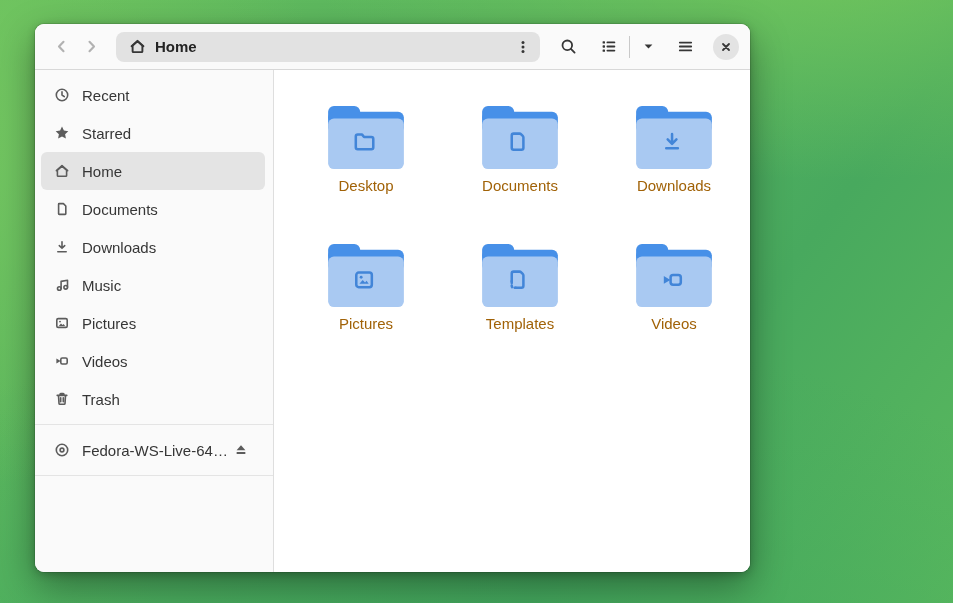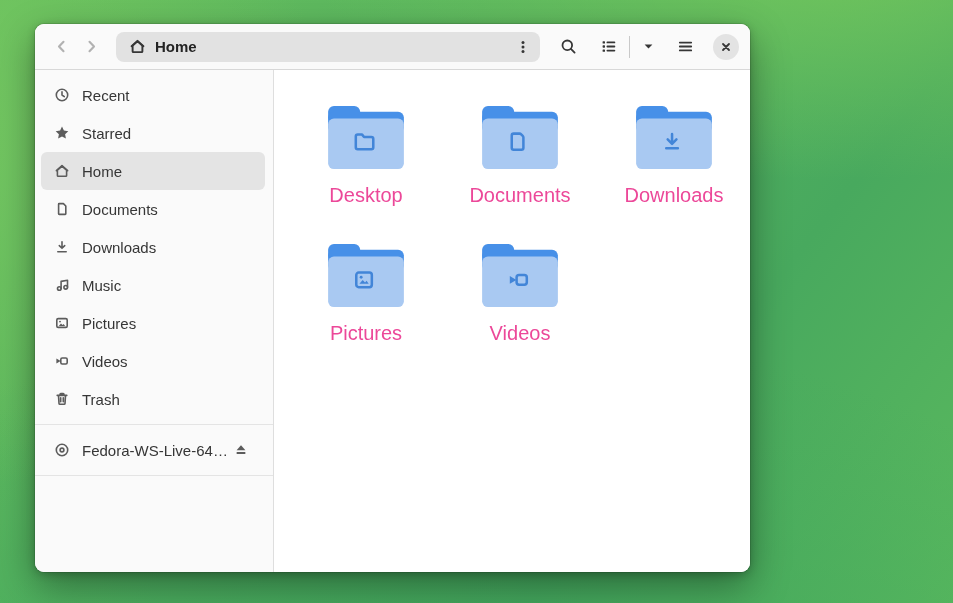--- a/index.html
+++ b/index.html
@@ -60,21 +60,21 @@
   .side-row .row-spacer { flex:1 1 auto; }
   .side-sep { height:1px; background:#e4e4e4; margin:6px 0; }
   .content {
     flex:1 1 auto; background:#ffffff; border-radius:0 0 9px 0;
     padding:34px 0 0 15px; overflow:hidden;
   }
   .grid {
     display:grid; grid-template-columns:repeat(4,154px); grid-auto-rows:101px; row-gap:37px;
   }
   .tile { display:flex; flex-direction:column; align-items:center; cursor:pointer; }
-  .tile .f-label { margin-top:12px; font-size:20px; color:#ec4899; }
+  .tile .f-label { margin-top:5px; font-size:15px; color:#a16207; }
   
   .tb { stroke:#363636; fill:none; stroke-width:1.8; stroke-linecap:round; stroke-linejoin:round; }
   .tb-fill { fill:#363636; }
   .dim { stroke:#b2b2b2; fill:none; stroke-width:2.1; stroke-linecap:round; stroke-linejoin:round; }
   .si { stroke:#5c5c5c; fill:none; stroke-width:1.6; stroke-linecap:round; stroke-linejoin:round; }
   .si-fill { fill:#5c5c5c; stroke:none; }
   .gly { stroke:#4285d8; fill:none; stroke-width:2.6; stroke-linecap:round; stroke-linejoin:round; }
   .gly-fill { fill:#4285d8; stroke:none; }
 </style>
 </head>
@@ -354,20 +354,34 @@
                 <rect class="gly" x="4" y="4.5" width="16" height="15" rx="2.5"></rect>
                 <circle class="gly-fill" cx="9" cy="9.3" r="1.5"></circle>
                 <path class="gly-fill" d="M7.2 16 L10.6 12.2 L13 14.8 L14.6 13 L16.8 16 Z"></path>
               </g>
             </svg>
           </span>
           <span class="f-label">Pictures</span>
         </div>
 
 
+        <div class="tile">
+          <span>
+            <svg width="82" height="68" viewBox="0 0 84 70">
+              <rect x="3" y="2" width="33" height="18" rx="6" fill="#4790e8"></rect>
+              <rect x="3" y="8" width="78" height="22" rx="6" fill="#4790e8"></rect>
+              <rect x="3" y="15" width="78" height="52" rx="6" fill="#a9c9f2"></rect>
+              <g transform="translate(28,27)">
+                <path class="gly" d="M5.5 13.5 V5.5 q0 -2 2 -2 h6 q1 0 1.7 .7 l1.6 1.6 q.7 .7 .7 1.7 V18 q0 2 -2 2 H9.5"></path>
+                <path class="gly" stroke-dasharray="1.6 2.6" d="M5.5 13.5 V18 q0 2 2 2 H9.5"></path>
+              </g>
+            </svg>
+          </span>
+          <span class="f-label">Templates</span>
+        </div>
 
         <div class="tile">
           <span>
             <svg width="82" height="68" viewBox="0 0 84 70">
               <rect x="3" y="2" width="33" height="18" rx="6" fill="#4790e8"></rect>
               <rect x="3" y="8" width="78" height="22" rx="6" fill="#4790e8"></rect>
               <rect x="3" y="15" width="78" height="52" rx="6" fill="#a9c9f2"></rect>
               <g transform="translate(28,27)">
                 <rect class="gly" x="10.5" y="7" width="10.5" height="10" rx="2.5"></rect>
                 <path class="gly-fill" d="M3.5 8 L10.3 12 L3.5 16 Z"></path>

